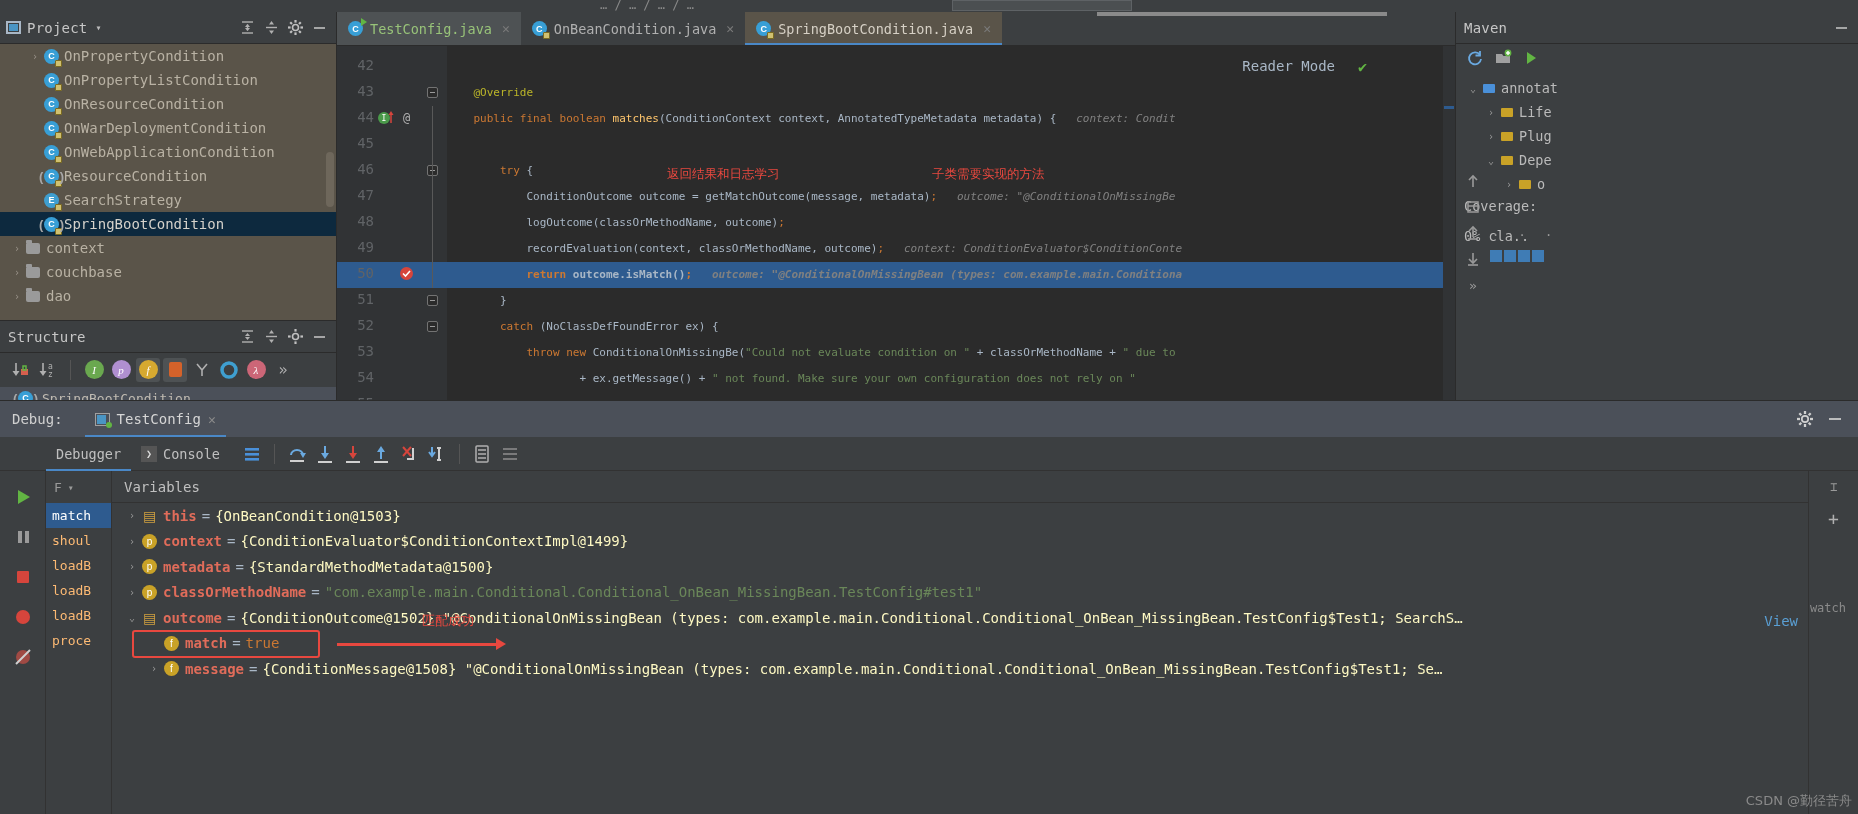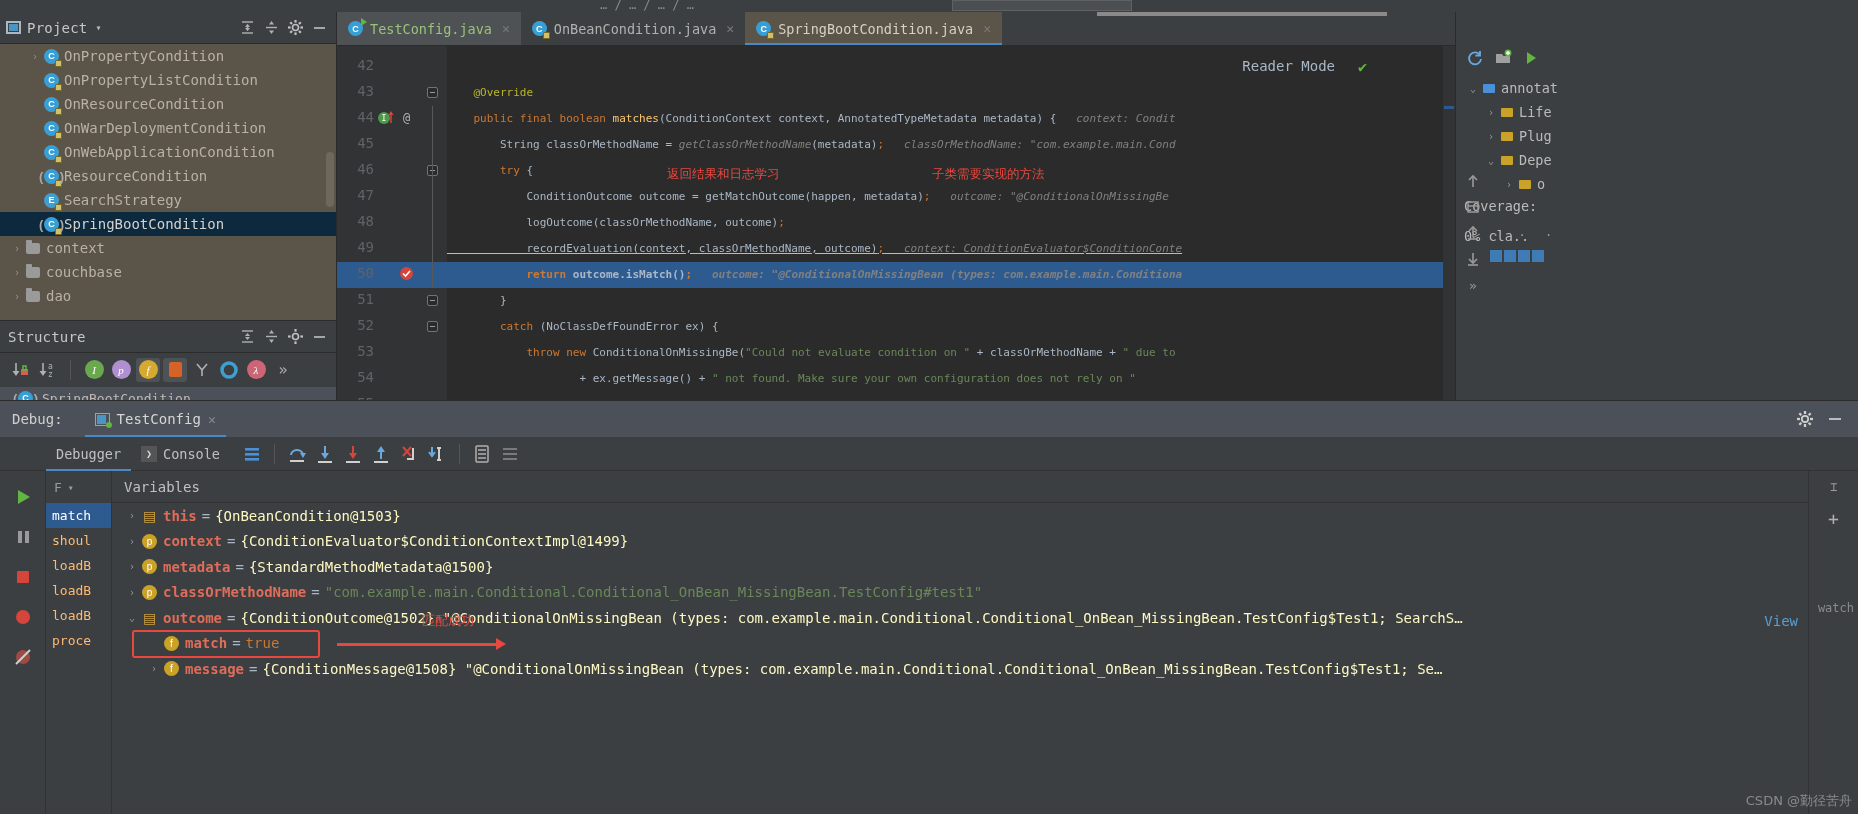--- a/index.html
+++ b/index.html
@@ -595,25 +595,24 @@
               <text x="7" y="11" font-size="8" fill="#fff" text-anchor="middle" font-family="monospace">I</text>
               <line x1="14" y1="13" x2="14" y2="3" stroke="#d6453c" stroke-width="1.5"></line>
               <polygon points="14,1 11.5,5 16.5,5" fill="#d6453c"></polygon>
               <text x="26" y="12" font-size="12" fill="#b0b0b0" font-family="monospace">@</text>
             </svg></div>
         </div>
       <div class="codearea" id="codearea">
           <div class="cline" style="top: 8px;"></div>
           <div class="cline" style="top: 34px;"><span class="pl">    </span><span class="an">@Override</span></div>
           <div class="cline" style="top: 60px;"><span class="pl">    </span><span class="kw">public final boolean </span><span class="mt">matches</span><span class="ty">(ConditionContext context, AnnotatedTypeMetadata metadata) {</span><span class="hint">   context: Condit</span></div>
-          <div class="cline" style="top: 86px;"><span class="ty">        String classOrMethodName = </span><span class="hint">getClassOrMethodName</span><span class="ty">(metadata)</span><span class="sem">;</span><span class="hint">   classOrMethodName: "com.example.main.Cond</span></div>
           <div class="cline" style="top: 112px;"><span class="pl">        </span><span class="kw">try</span><span class="ty"> {</span></div>
-          <div class="cline" style="top: 138px;"><span class="ty">            ConditionOutcome outcome = getMatchOutcome(happen, metadata)</span><span class="sem">;</span><span class="hint">   outcome: "@ConditionalOnMissingBe</span></div>
+          <div class="cline" style="top: 138px;"><span class="ty">            ConditionOutcome outcome = getMatchOutcome(message, metadata)</span><span class="sem">;</span><span class="hint">   outcome: "@ConditionalOnMissingBe</span></div>
           <div class="cline" style="top: 164px;"><span class="ty">            logOutcome(classOrMethodName, outcome)</span><span class="sem">;</span></div>
-          <div class="cline" style="top: 190px; text-decoration: underline;"><span class="ty">            recordEvaluation(context, classOrMethodName, outcome)</span><span class="sem">;</span><span class="hint">   context: ConditionEvaluator$ConditionConte</span></div>
+          <div class="cline" style="top: 190px;"><span class="ty">            recordEvaluation(context, classOrMethodName, outcome)</span><span class="sem">;</span><span class="hint">   context: ConditionEvaluator$ConditionConte</span></div>
           <div class="hl-line" style="top: 216px;"></div>
           <div class="cline" style="top: 216px; font-weight: bold;"><span class="pl">            </span><span class="kw">return</span><span class="ty"> outcome.isMatch()</span><span class="sem">;</span><span class="hint">   outcome: "@ConditionalOnMissingBean (types: com.example.main.Conditiona</span></div>
           <div class="cline" style="top: 242px;"><span class="ty">        }</span></div>
           <div class="cline" style="top: 268px;"><span class="pl">        </span><span class="kw">catch</span><span class="ty"> (NoClassDefFoundError ex) {</span></div>
           <div class="cline" style="top: 294px;"><span class="pl">            </span><span class="kw">throw new </span><span class="ty">ConditionalOnMissingBe(</span><span class="st">"Could not evaluate condition on "</span><span class="ty"> + classOrMethodName + </span><span class="st">" due to</span></div>
           <div class="cline" style="top: 320px;"><span class="ty">                    + ex.getMessage() + </span><span class="st">" not found. Make sure your own configuration does not rely on "</span></div>
           <div class="cline" style="top: 346px;"><span class="ty">                    + </span><span class="st">"that class. This can also happen if you are "</span></div>
           <div class="annot-red" style="left: 220px; top: 120px;">返回结果和日志学习</div>
           <div class="annot-red" style="left: 485px; top: 120px;">子类需要实现的方法</div>
         </div>
@@ -622,20 +621,29 @@
       </div>
       <div class="readermode">Reader Mode</div>
       <div class="checkmark">✔</div>
     </div>
   </div>
   <div class="ed-scroll-h">
     <div class="ed-scroll-thumb"></div>
   </div>
 
   <div class="maven-panel">
+    <div class="panel-header">
+      <span class="title" style="margin-left:2px">Maven</span>
+      <span class="spacer"></span>
+      <span class="hdr-icon">
+        <svg width="17" height="17">
+            <line x1="3" y1="9" x2="14" y2="9" stroke="#c0c0c0" stroke-width="1.6"></line>
+          </svg>
+      </span>
+    </div>
     <div class="mvn-toolbar">
       <span>
         <svg width="18" height="18" viewBox="0 0 18 18" fill="none" stroke="#6aa9e0" stroke-width="1.8">
           <path d="M14 6 A6 6 0 1 0 15 10"></path>
             <polyline points="14,2 14,6.5 9.5,6.5"></polyline>
           </svg>
       </span>
       <span>
         <svg width="18" height="18" viewBox="0 0 18 18">
             <path d="M2 5 L8 5 L9.5 7 L16 7 L16 14 L2 14 Z" fill="#a0a0a0"></path>
@@ -963,21 +971,21 @@
             <span class="vname red">message</span>
             <span class="veq">=</span>
             <span class="vval">{ConditionMessage@1508} "@ConditionalOnMissingBean (types: com.example.main.Conditional.Conditional_OnBean_MissingBean.TestConfig$Test1; Se…</span>
           </div>
         </div>
     </div>
 
     <div class="watch-side">
       <div style="height:32px;display:flex;align-items:center;justify-content:center;color:#9a9a9a;font-size:12px;">⌶</div>
       <div style="display:flex;align-items:center;justify-content:center;height:30px;color:#b0b0b0;font-size:18px;">+</div>
-      <div style="text-align:right;padding-right:4px;color:#8a8a8a;font-size:12px;margin-top:68px;">watch</div>
+      <div style="text-align:right;padding-right:12px;color:#8a8a8a;font-size:12px;margin-top:68px;">watch</div>
     </div>
 
     <div class="view-link" style="top:212px;">View</div>
     <div class="watermark">CSDN @勤径苦舟</div>
 
     <div class="highlight-box" id="match-box" style="left: 132px; top: 228.5px; width: 188px; height: 28px;"></div>
     <div class="arrow-red" id="match-arrow" style="left: 337px; top: 241.5px; width: 160px;"></div>
     <div class="red-note" id="match-note" style="left: 422px; top: 210.5px;">匹配成功</div>
   </div>
 

